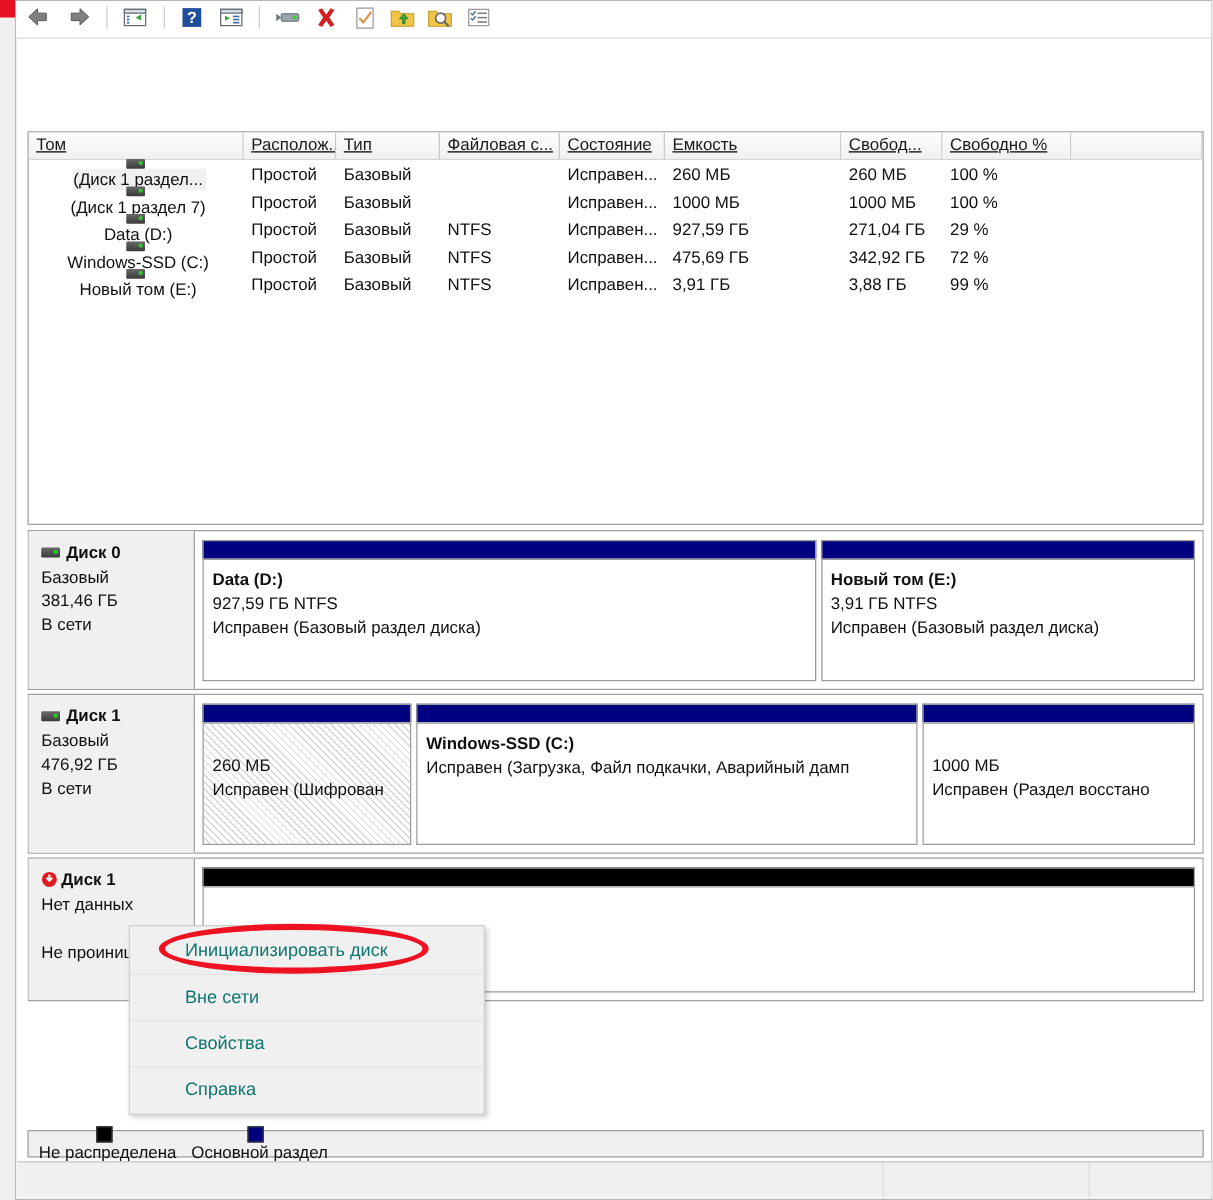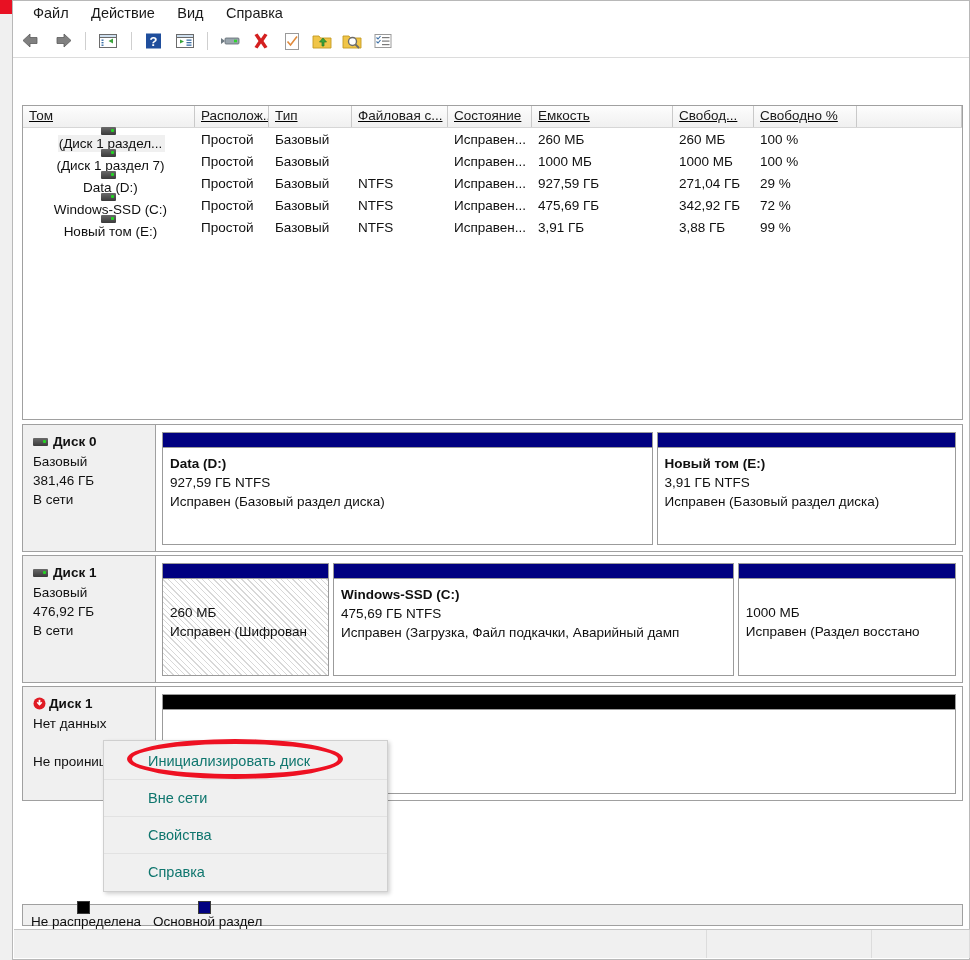--- a/index.html
+++ b/index.html
@@ -359,26 +359,20 @@
 
 <div id="root">
 
   <div class="bg-window">
     <div class="bgtitle"></div>
   </div>
 
   <div class="window">
 
 
-    <div class="menubar">
-      <span class="mi">Файл</span>
-      <span class="mi">Действие</span>
-      <span class="mi">Вид</span>
-      <span class="mi">Справка</span>
-    </div>
 
     <div class="toolbar">
       <span class="tb-item">
         <svg viewBox="0 0 26 26" width="26" height="26">
           <path d="M11,6 L4,12.5 L11,19 L11,15.5 L18,15.5 L18,9.5 L11,9.5 Z" fill="#808080" stroke="#5a5a5a" stroke-width="0.8"></path>
         </svg>
       </span>
       <span class="tb-item">
         <svg viewBox="0 0 26 26" width="26" height="26">
           <path d="M15,6 L22,12.5 L15,19 L15,15.5 L8,15.5 L8,9.5 L15,9.5 Z" fill="#808080" stroke="#5a5a5a" stroke-width="0.8"></path>
@@ -587,21 +581,20 @@
             <div class="part-bar"></div>
             <div class="part-body hatched">
               <div class="pl2">260 МБ</div>
               <div class="pl3">Исправен (Шифрован</div>
             </div>
           </div>
           <div class="part" style="flex:391">
             <div class="part-bar"></div>
             <div class="part-body">
               <div class="pl1">Windows-SSD  (C:)</div>
-              <div class="pl2">475,69 ГБ NTFS</div>
               <div class="pl3">Исправен (Загрузка, Файл подкачки, Аварийный дамп</div>
             </div>
           </div>
           <div class="part" style="flex:213">
             <div class="part-bar"></div>
             <div class="part-body" style="padding-top:24px">
               <div class="pl2">1000 МБ</div>
               <div class="pl3">Исправен (Раздел восстано</div>
             </div>
           </div>

